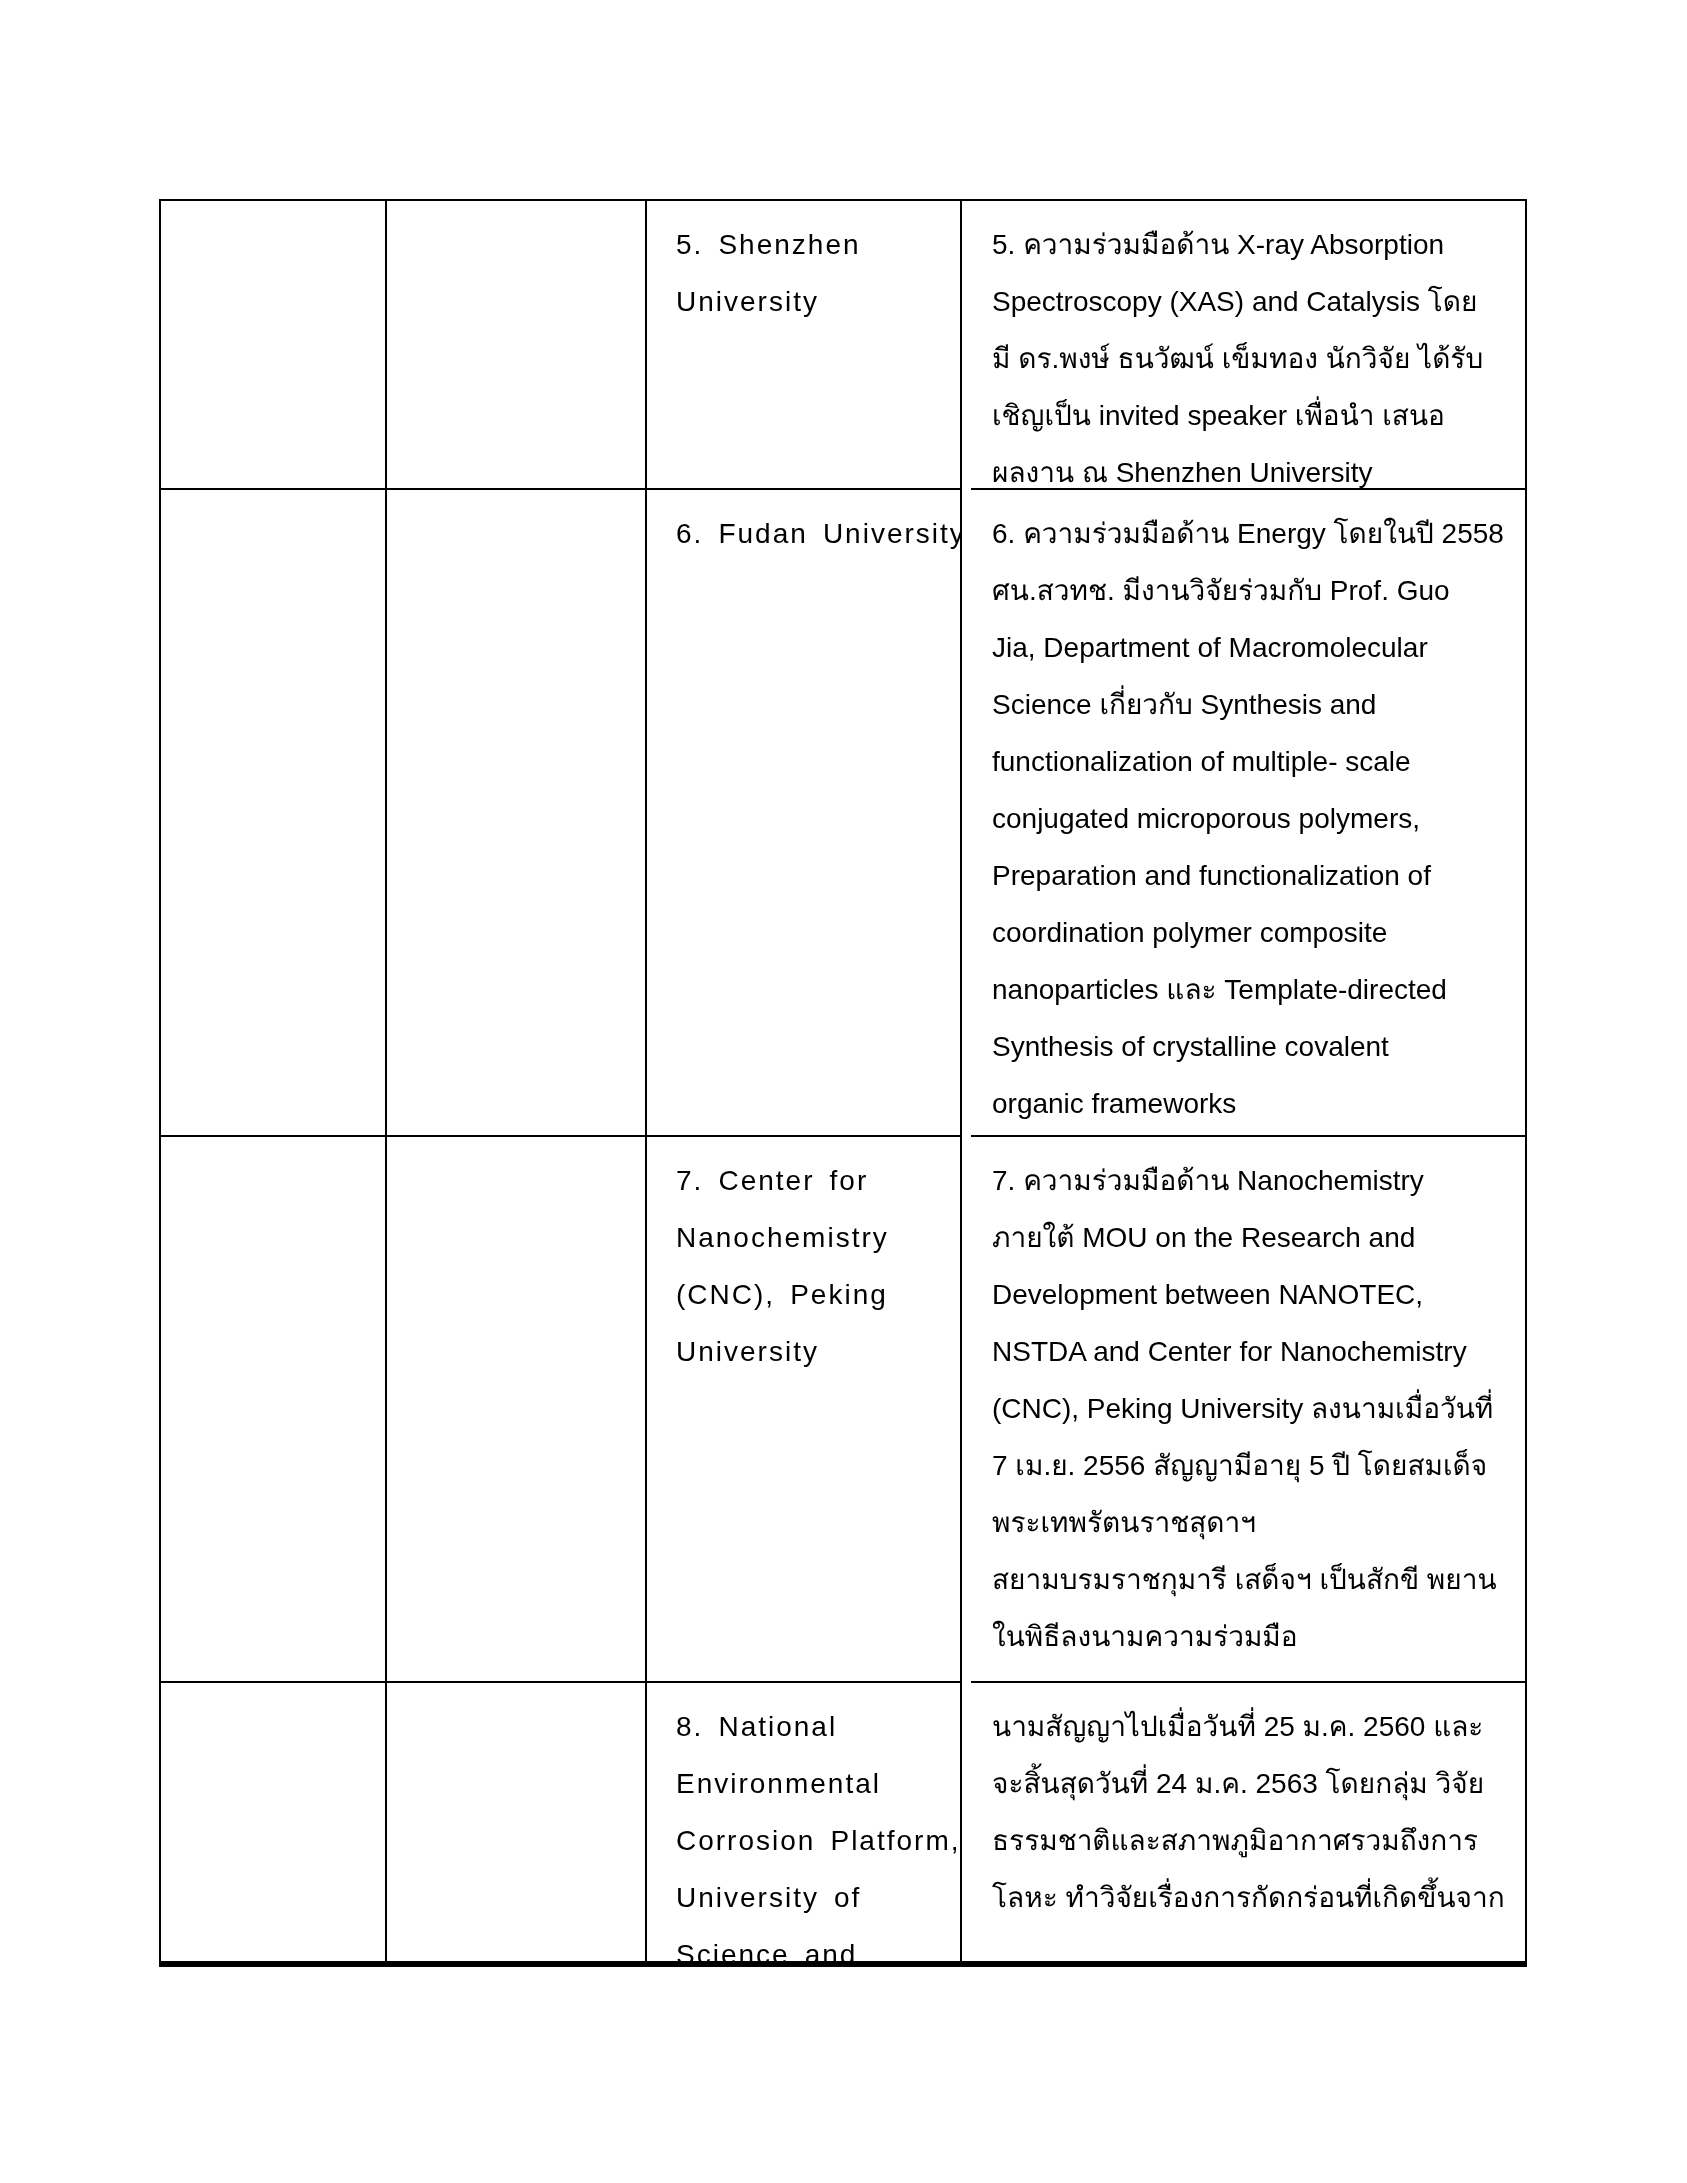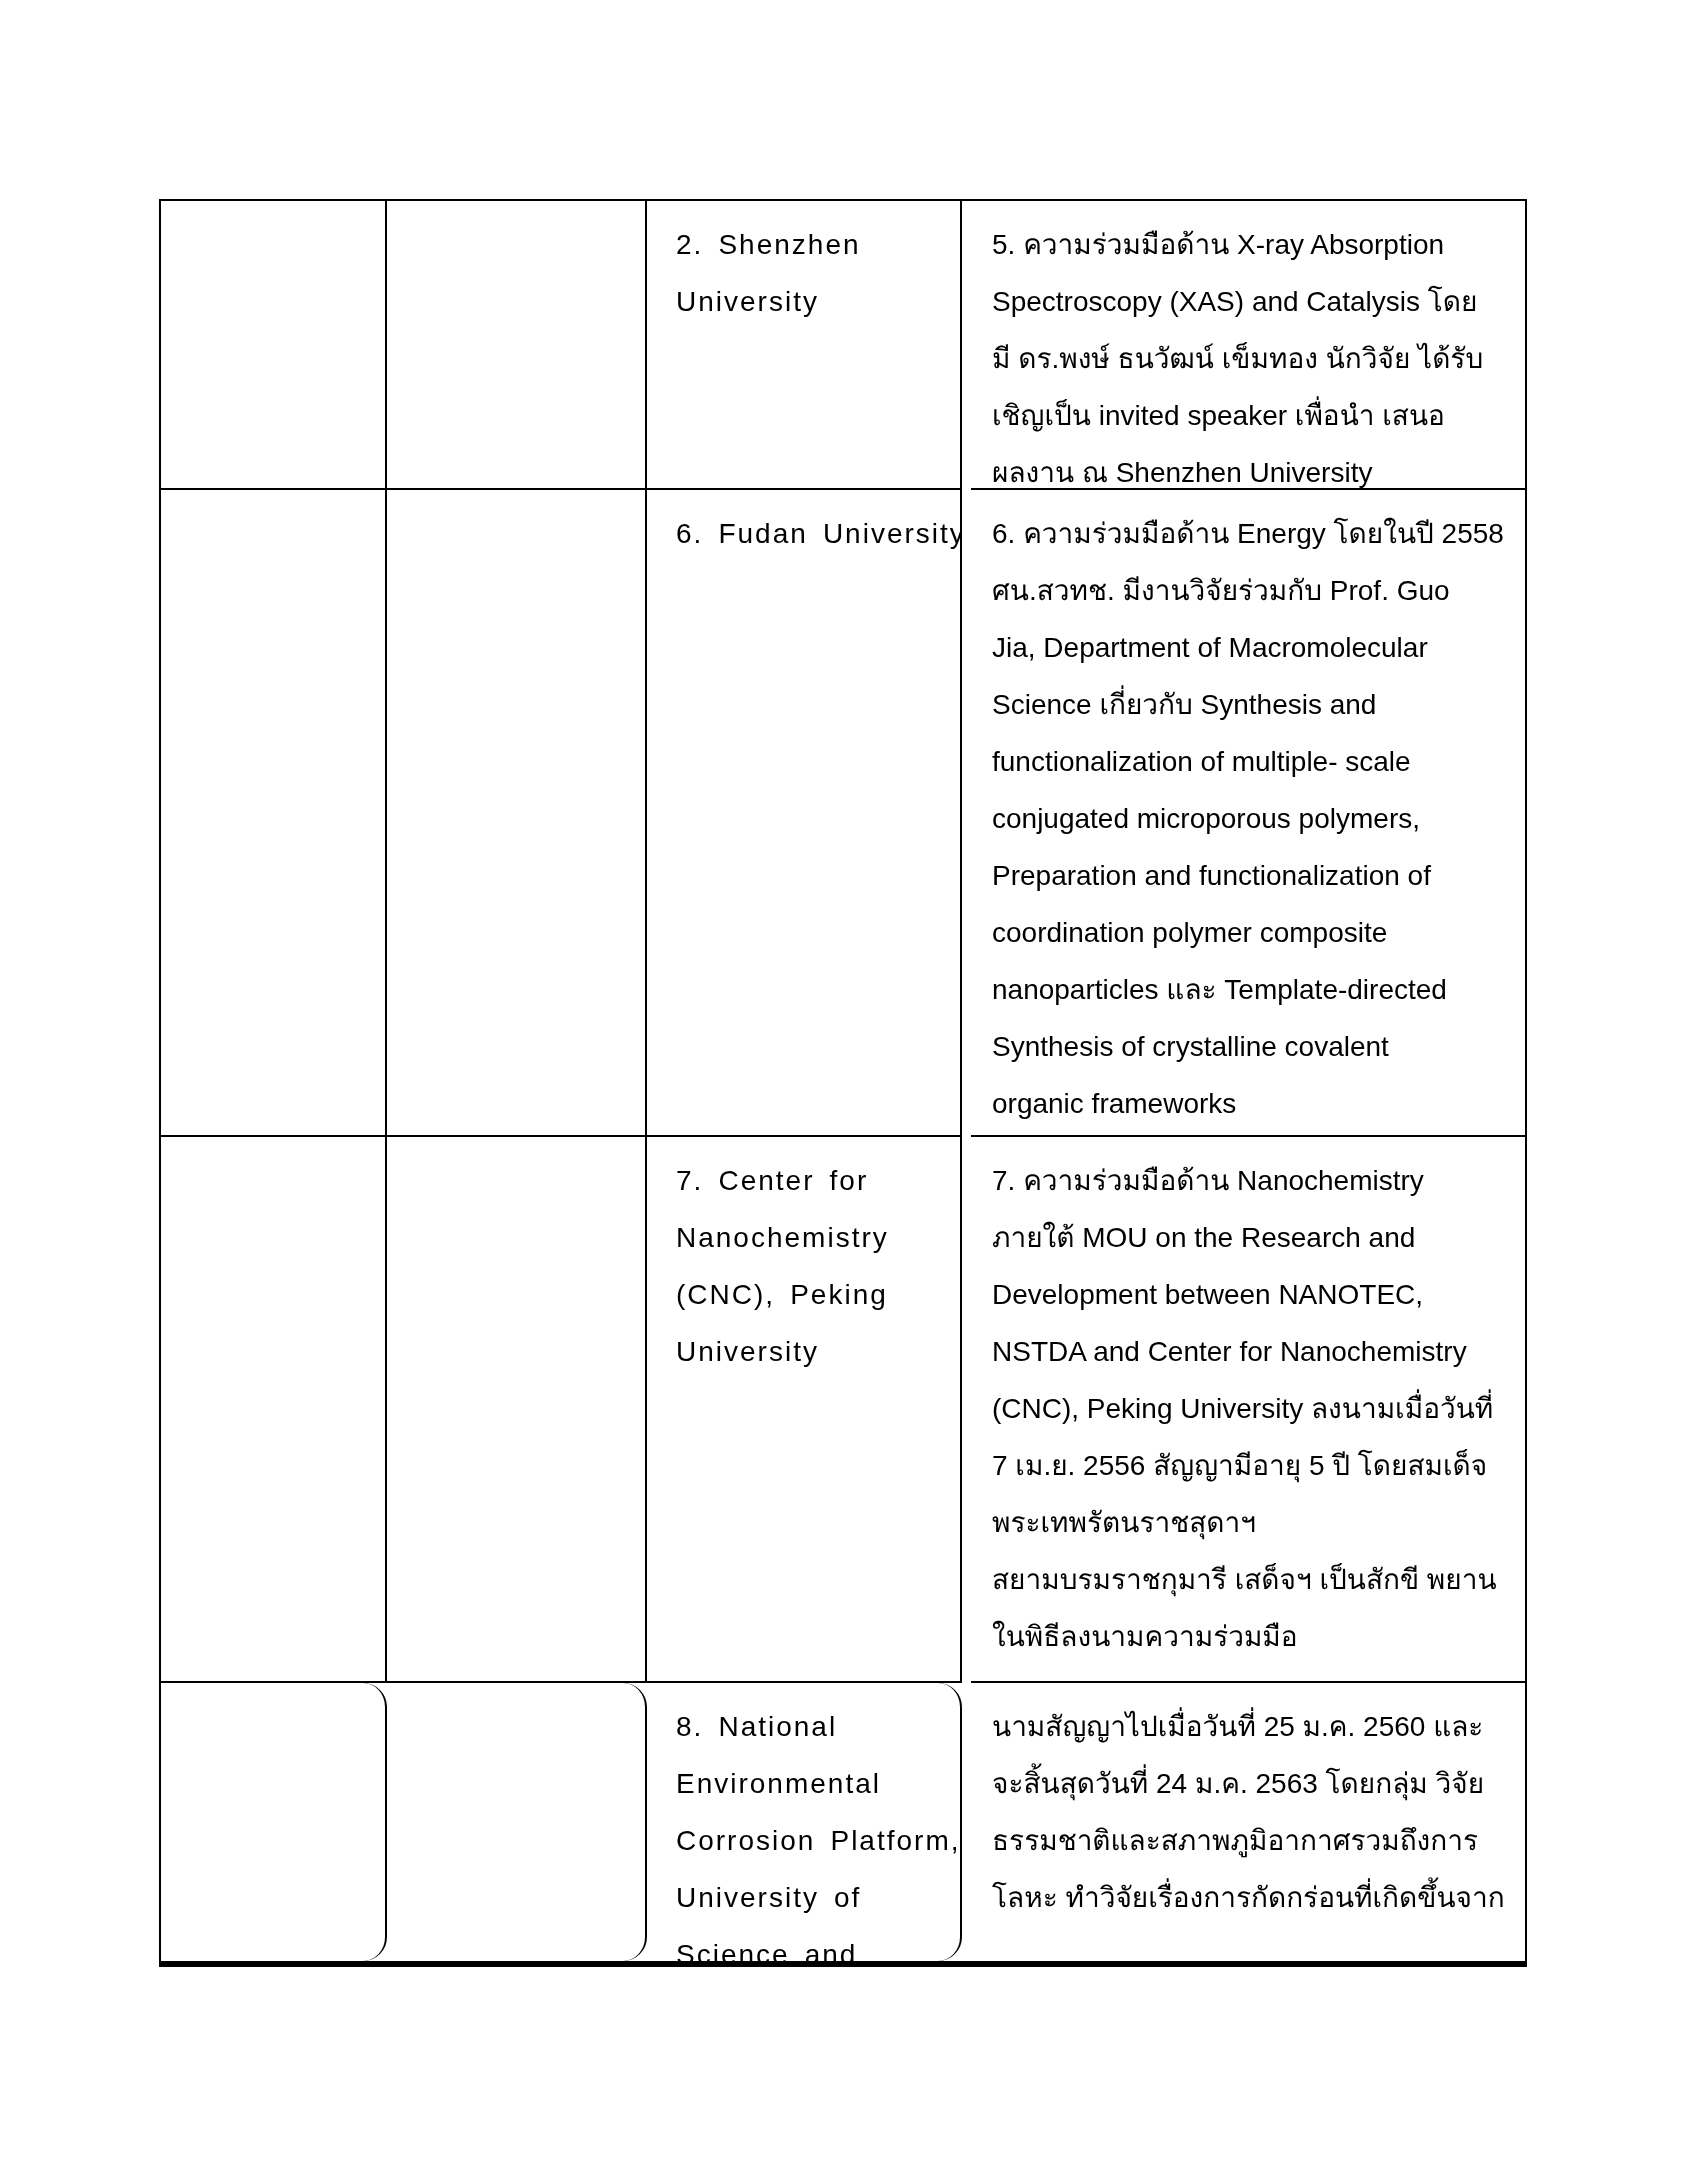--- a/index.html
+++ b/index.html
@@ -28,21 +28,21 @@
     grid-template-columns: 226px 260px 315px 1fr;
     grid-template-rows: 289px 647px 546px 1fr;
   }
   .cell {
     box-sizing: border-box;
     border-right: 2.6px solid #000000;
     border-bottom: 2.6px solid #000000;
     overflow: hidden;
   }
   .cell.last-col { border-right: none; }
-  .cell.last-row { border-bottom: none; border-radius: 24px; }
+  .cell.last-row { border-bottom: none; }
   .c3 {
     padding: 14.6px 5.3px 0 29px;
     font-size: 28px;
     line-height: 57px;
     letter-spacing: 2px;
     word-spacing: 5.3px;
     font-weight: 400;
   }
   .c4 {
     padding: 14.6px 5.3px 0 21px;
@@ -56,21 +56,21 @@
   }
 </style>
 </head>
 <body>
 
 <div class="doc-table">
 
   <div class="cell"></div>
   <div class="cell"></div>
   <div class="cell c3">
-    <div class="ln">2. Shenzhen</div>
+    <div class="ln">5. Shenzhen</div>
     <div class="ln">University</div>
   </div>
   <div class="cell c4 last-col">
     <div class="ln">5. ความร่วมมือด้าน X-ray  Absorption</div>
     <div class="ln">Spectroscopy (XAS)  and Catalysis โดย</div>
     <div class="ln">มี ดร.พงษ์ ธนวัฒน์ เข็มทอง นักวิจัย ได้รับ</div>
     <div class="ln">เชิญเป็น invited speaker เพื่อนำ เสนอ</div>
     <div class="ln">ผลงาน ณ Shenzhen  University</div>
   </div>
 

